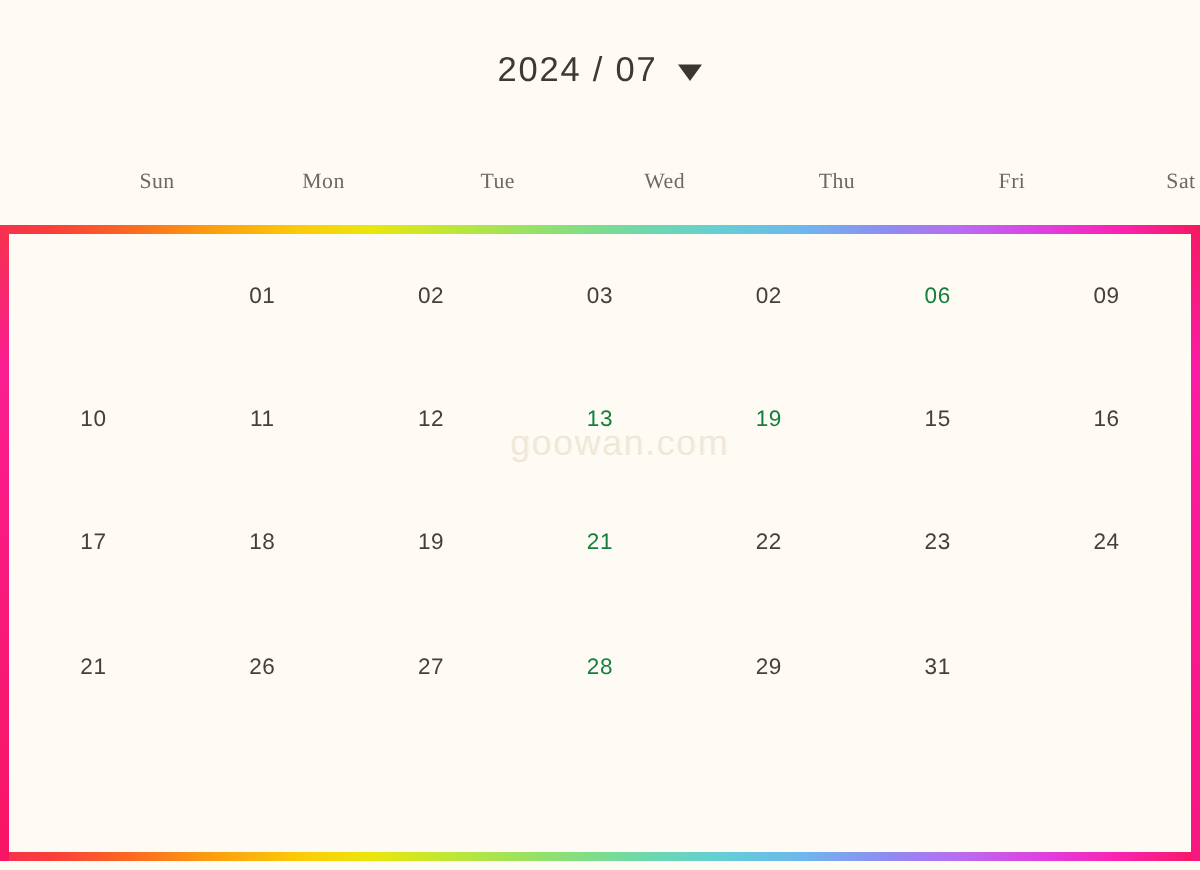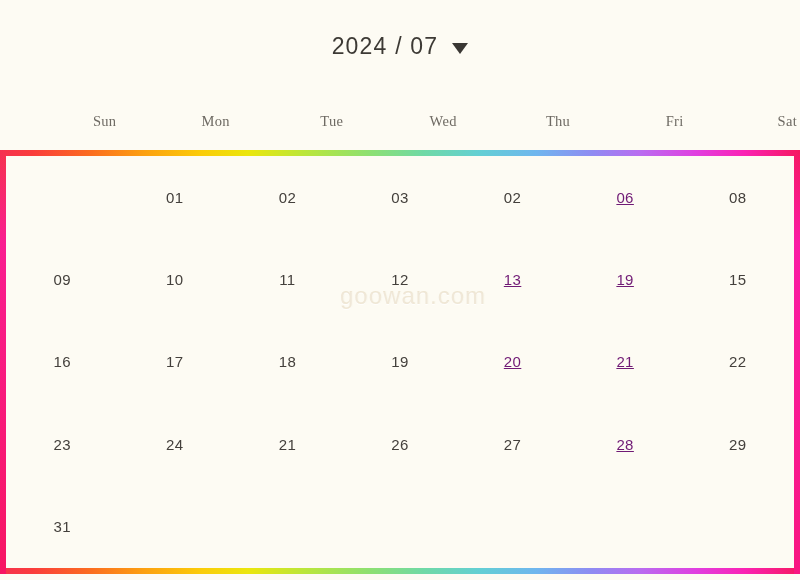--- a/index.html
+++ b/index.html
@@ -121,22 +121,21 @@
   .day-cell {
     display: flex;
     align-items: center;
     justify-content: center;
     font-size: 15px;
     color: #44403c;
     letter-spacing: .4px;
     cursor: pointer;
   }
   .day-cell.muted {
-    color: #701a75;
-    text-decoration: underline;
+    color: #15803d;
   }
   .day-cell.blank {
     cursor: default;
   }
 
   
   .watermark {
     position: absolute;
     left: 0;
     right: 0;
@@ -184,34 +183,32 @@
   <div class="grid-frame">
     <div class="grid-inner">
 
       <div class="day-cell blank"></div>
       <div class="day-cell">01</div>
       <div class="day-cell">02</div>
       <div class="day-cell">03</div>
       <div class="day-cell">02</div>
       <div class="day-cell muted">06</div>
 
-      <div class="day-cell">08</div>
       <div class="day-cell">09</div>
       <div class="day-cell">10</div>
       <div class="day-cell">11</div>
       <div class="day-cell">12</div>
       <div class="day-cell muted">13</div>
 
       <div class="day-cell muted">19</div>
       <div class="day-cell">15</div>
       <div class="day-cell">16</div>
       <div class="day-cell">17</div>
       <div class="day-cell">18</div>
       <div class="day-cell">19</div>
-      <div class="day-cell muted">20</div>
 
       <div class="day-cell muted">21</div>
       <div class="day-cell">22</div>
       <div class="day-cell">23</div>
       <div class="day-cell">24</div>
       <div class="day-cell">21</div>
       <div class="day-cell">26</div>
       <div class="day-cell">27</div>
 
       <div class="day-cell muted">28</div>

